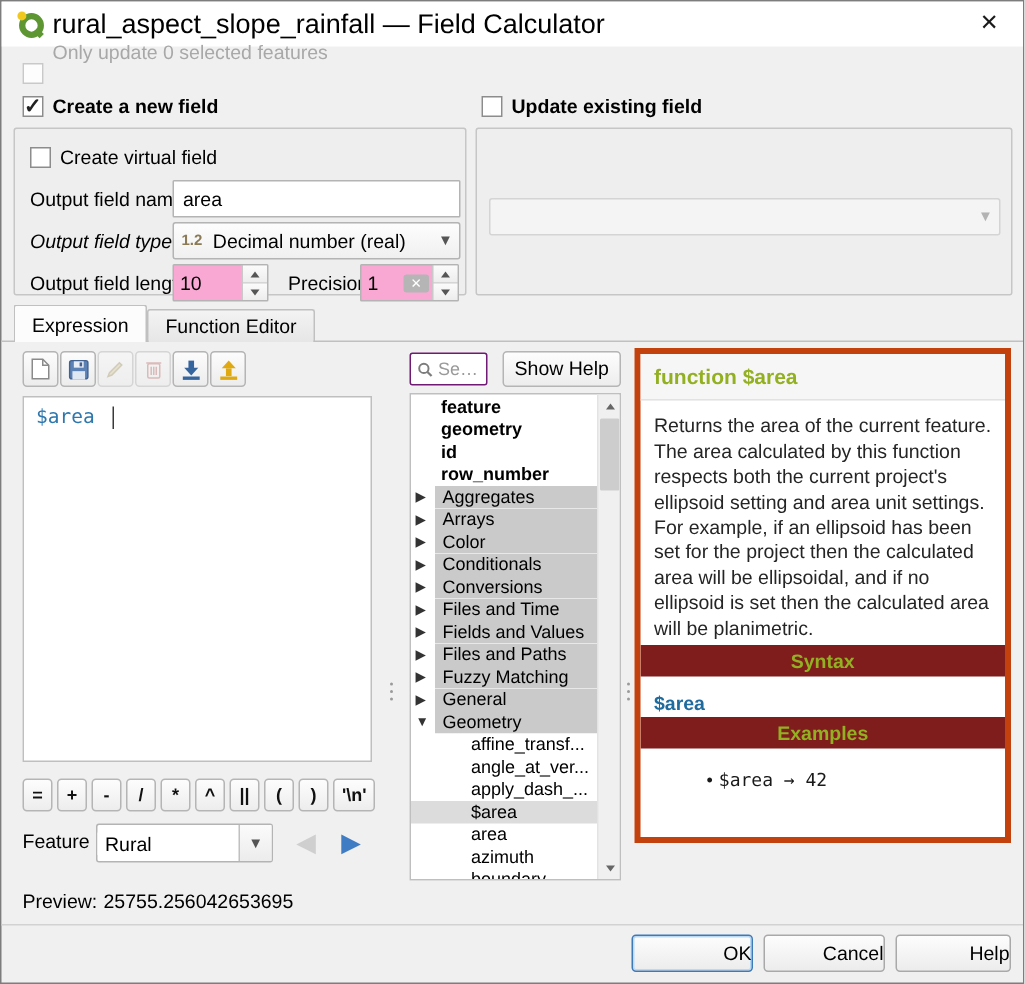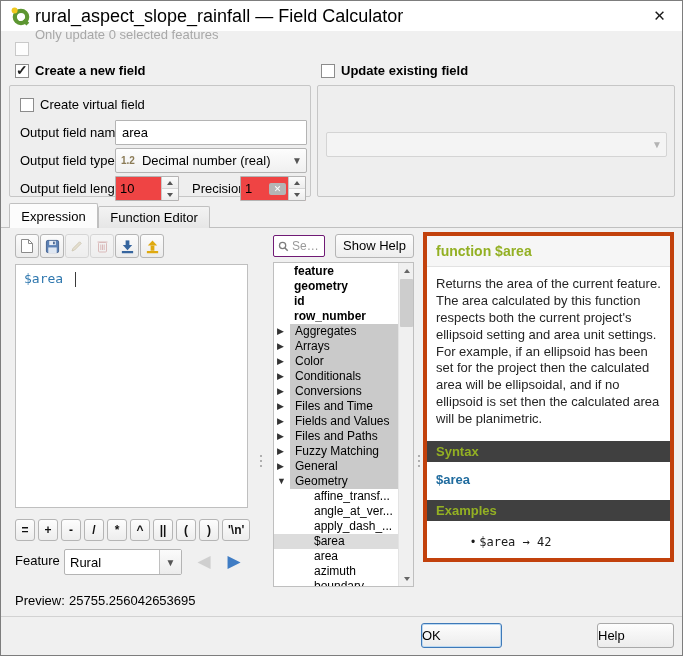--- a/index.html
+++ b/index.html
@@ -33,21 +33,21 @@
   .text-input { position:absolute; background:#fff; border:1px solid #b4b4b4; border-radius:1px;
     font-family:"Liberation Sans", sans-serif; font-size:13px; padding:0 6px; color:#000; }
   .combo { position:absolute; background:linear-gradient(#fdfdfd,#f0f0f0); border:1px solid #b4b4b4;
     border-radius:2px; display:flex; align-items:center; }
   .combo .combo-text { flex:1; padding-left:5px; white-space:nowrap; overflow:hidden; }
   .combo .combo-arrow { width:18px; text-align:center; color:#555; font-size:10px; }
   .combo.disabled { background:#f4f4f4; border-color:#d4d4d4; }
   .combo.disabled .combo-arrow { color:#b3b3b3; }
   .type-icon { font-size:10px; font-weight:bold; color:#8a7a55; padding:0 2px 0 5px; letter-spacing:0px; }
 
-  .spinbox { position:absolute; background:#ef4444; border:1px solid #b4b4b4; border-radius:1px; display:flex; }
+  .spinbox { position:absolute; background:#f9a8d4; border:1px solid #b4b4b4; border-radius:1px; display:flex; }
   .spinbox input { border:none; outline:none; flex:1; min-width:0; font-family:"Liberation Sans",sans-serif;
     font-size:13px; padding:0 4px; background:transparent; }
   .spin-arrows { width:17px; border-left:1px solid #c9c9c9; display:flex; flex-direction:column; }
   .spin-arrows .sa { flex:1; display:flex; align-items:center; justify-content:center; background:linear-gradient(#fbfbfb,#ededed); }
   .spin-arrows .sa:first-child { border-bottom:1px solid #d5d5d5; }
   .tri-up { width:0; height:0; border-left:3px solid transparent; border-right:3px solid transparent; border-bottom:4px solid #555; }
   .tri-down { width:0; height:0; border-left:3px solid transparent; border-right:3px solid transparent; border-top:4px solid #555; }
   .clear-icon { align-self:center; width:17px; height:12px; background:#b5b5b5; border-radius:2px; color:#fff;
     font-size:9px; line-height:12px; text-align:center; margin-right:2px; }
 
@@ -117,28 +117,28 @@
   .splitter { position:absolute; width:5px; height:24px; display:flex; flex-direction:column;
     align-items:center; justify-content:center; gap:3px; }
   .splitter i { width:2px; height:2px; background:#9a9a9a; border-radius:50%; }
 
   
   #help-panel { left:422px; top:231px; width:251px; height:330px; background:#fff;
     border:4px solid #c2410c; overflow:hidden; }
   #help-title { background:#f6f6f6; border-bottom:1px solid #e2e2e2; padding:7px 9px;
     color:#93b023; font-weight:bold; font-size:14px; }
   #help-desc { padding:9px 9px 0 9px; font-size:13px; color:#252525; line-height:1.3; }
-  .help-band { margin-top:13px; background:#404040; padding:3px 9px; color:#93b023; font-weight:bold; font-size:13px; }
+  .help-band { margin-top:2px; background:#7f1d1d; padding:3px 9px; color:#93b023; font-weight:bold; font-size:13px;text-align:center; }
   #help-syntax-value { padding:10px 9px 0 9px; color:#1f6b9e; font-weight:bold; font-size:13px; }
   #help-example { margin:14px 0 0 44px; font-family:"DejaVu Sans Mono", monospace; font-size:12px; color:#1a1a1a; }
   #help-example .bullet { font-family:"Liberation Sans",sans-serif; margin-right:4px; }
 
   
   .footer-btn { position:absolute; top:622px; height:25px; background:linear-gradient(#fdfdfd,#ececec);
-    border:1px solid #a9a9a9; border-radius:3px; text-align:left; line-height:23px; font-size:13px; }
+    border:1px solid #a9a9a9; border-radius:3px; text-align:right; line-height:23px; font-size:13px;padding-left:21px; }
   #ok-btn { left:420px; width:81px; border-color:#3e79b8; box-shadow:0 0 0 1px #bcd9f2 inset; }
   #cancel-btn { left:508px; width:81px; }
   #help-btn { left:596px; width:77px; }
 </style>
 </head>
 <body>
 
 <div id="window">
 
   <div class="abs" id="titlebar">
@@ -159,21 +159,21 @@
     </span>
   <span class="cb-label bold" style="left:34px; top:61px;">Create a new field</span>
 
   <div class="groupbox" style="left:8px; top:84px; width:302px; height:112px;">
     <span class="cb" style="left:10px; top:12px;"></span>
     <span class="cb-label" style="left:30px; top:10px;">Create virtual field</span>
 
     <span class="field-label" style="left:10px; top:38px;">Output field name</span>
     <input class="text-input" style="left: 105px; top: 34px; width: 192px; height: 25px;" value="area">
 
-    <span class="field-label" style="left:10px; top:66px;">Output field type</span>
+    <span class="field-label" style="left:10px; top:66px;font-style:italic;">Output field type</span>
     <div class="combo" style="left:105px; top:62px; width:192px; height:25px;">
       <span class="type-icon">1.2</span>
       <span class="combo-text">Decimal number (real)</span>
       <span class="combo-arrow">▼</span>
     </div>
 
     <span class="field-label" style="left:10px; top:94px;">Output field length</span>
     <div class="spinbox" style="left:105px; top:90px; width:64px; height:25px;">
       <input value="10" style="">
       <div class="spin-arrows">
@@ -400,15 +400,16 @@
   <div class="abs" id="help-panel">
     <div id="help-title">function $area</div>
     <div id="help-desc">Returns the area of the current feature. The area calculated by this function respects both the current project's ellipsoid setting and area unit settings. For example, if an ellipsoid has been set for the project then the calculated area will be ellipsoidal, and if no ellipsoid is set then the calculated area will be planimetric.</div>
     <div class="help-band">Syntax</div>
     <div id="help-syntax-value">$area</div>
     <div class="help-band">Examples</div>
     <div id="help-example"><span class="bullet">•</span><span>$area → 42</span></div>
   </div>
 
   <div class="footer-btn" id="ok-btn">OK</div>
+  <div class="footer-btn" id="cancel-btn">Cancel</div>
   <div class="footer-btn" id="help-btn">Help</div>
 
 </div>
 
 </body></html>

